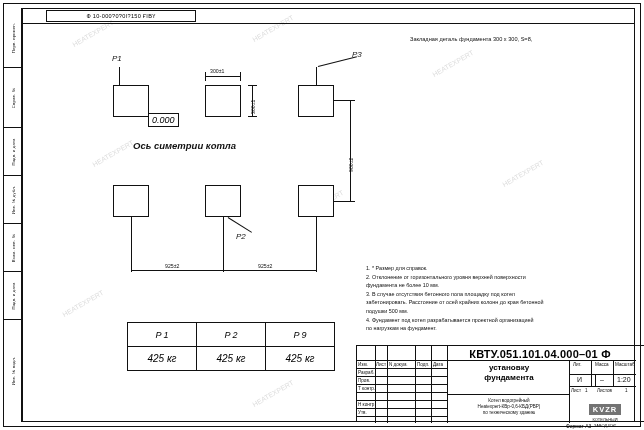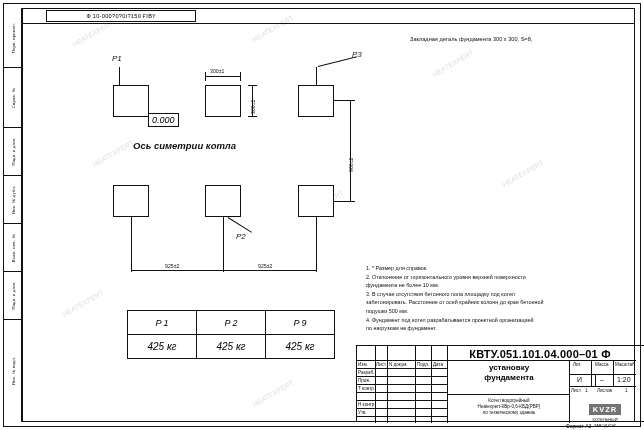--- a/index.html
+++ b/index.html
@@ -20,21 +20,21 @@
   .sq{position:absolute;border:1.3px solid #111;width:36px;height:32px;box-sizing:border-box;background:#fff;}
   .lbl{position:absolute;font-size:8px;font-style:italic;color:#111;}
   .zero{position:absolute;border:1.1px solid #111;background:#fff;padding:1px 3px;font-size:9px;font-style:italic;}
   .axis-text{position:absolute;font-size:9.5px;font-style:italic;font-weight:bold;color:#111;}
   .dimline{position:absolute;background:#111;}
   .dimtxt{position:absolute;font-size:5.2px;color:#111;white-space:nowrap;}
   .dimtxt.vert{transform:rotate(-90deg);transform-origin:left top;}
   .hline{height:0.8px;}
   .vline{width:0.8px;}
   
-  .wt{position:absolute;left:127px;top:310px;border:1.2px solid #111;border-collapse:collapse;}
+  .wt{position:absolute;left:127px;top:322px;border:1.2px solid #111;border-collapse:collapse;}
   .wt td{border:1.1px solid #111;width:66px;height:21px;text-align:center;font-size:10px;font-style:italic;}
   .wt td.h{font-size:9px;}
   
   .notes{position:absolute;left:366px;top:264px;width:266px;font-size:5.4px;line-height:8.6px;color:#111;}
   
   .stamp{position:absolute;left:356px;top:345px;width:301px;height:77px;border:1.3px solid #111;box-sizing:border-box;}
   .st-line{position:absolute;background:#111;}
   .st-txt{position:absolute;font-size:4.6px;color:#111;white-space:nowrap;}
   .code{position:absolute;left:90px;top:2px;width:186px;text-align:center;font-size:11px;font-weight:bold;letter-spacing:.2px;}
   .title-main{position:absolute;left:92px;top:17px;width:120px;text-align:center;font-size:8px;font-weight:bold;line-height:10px;}

